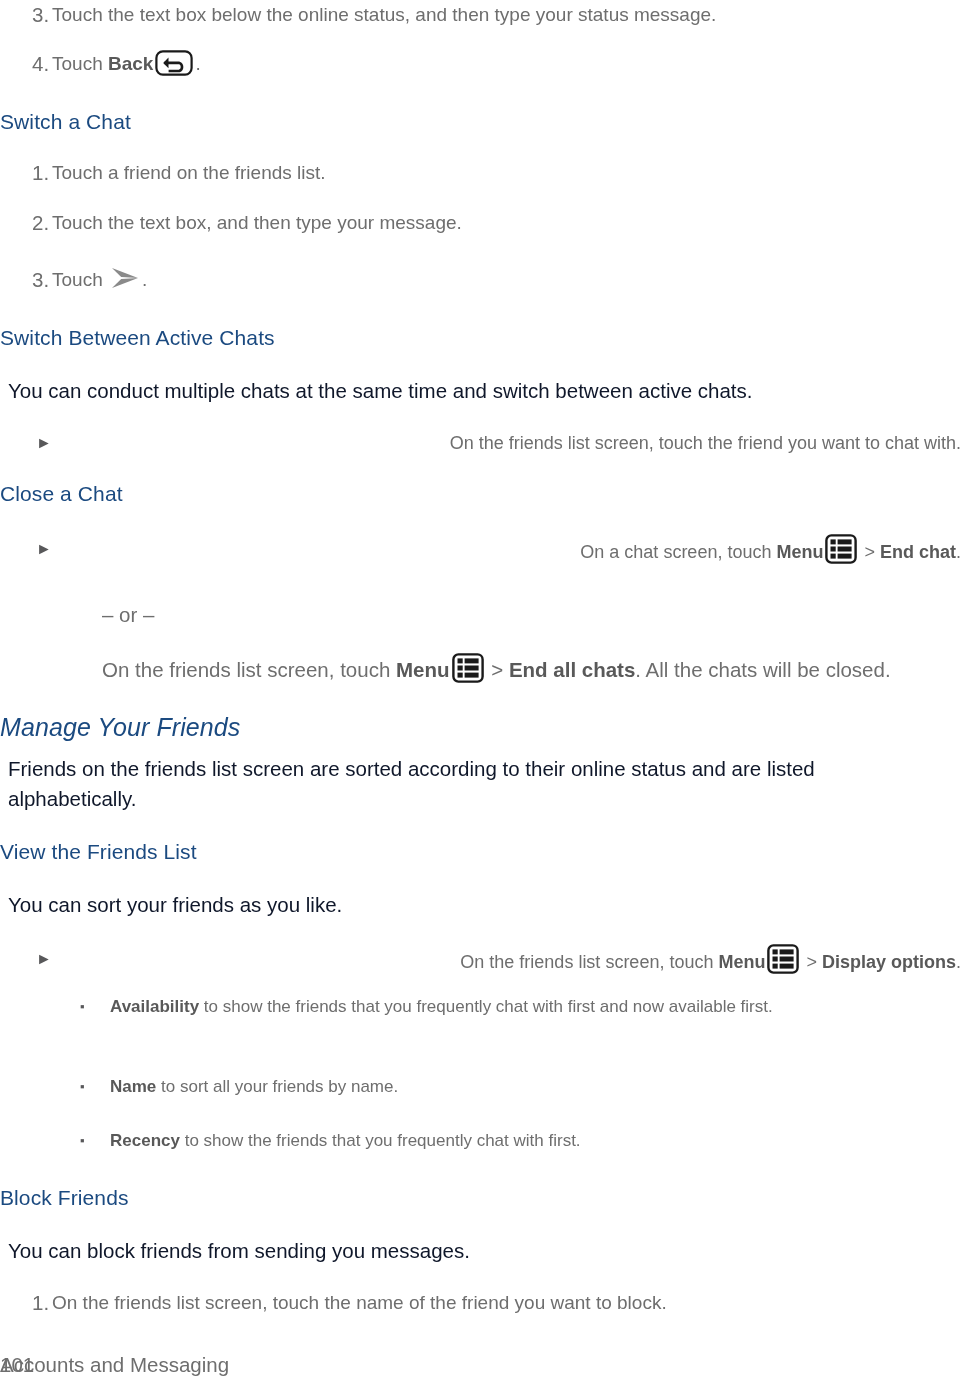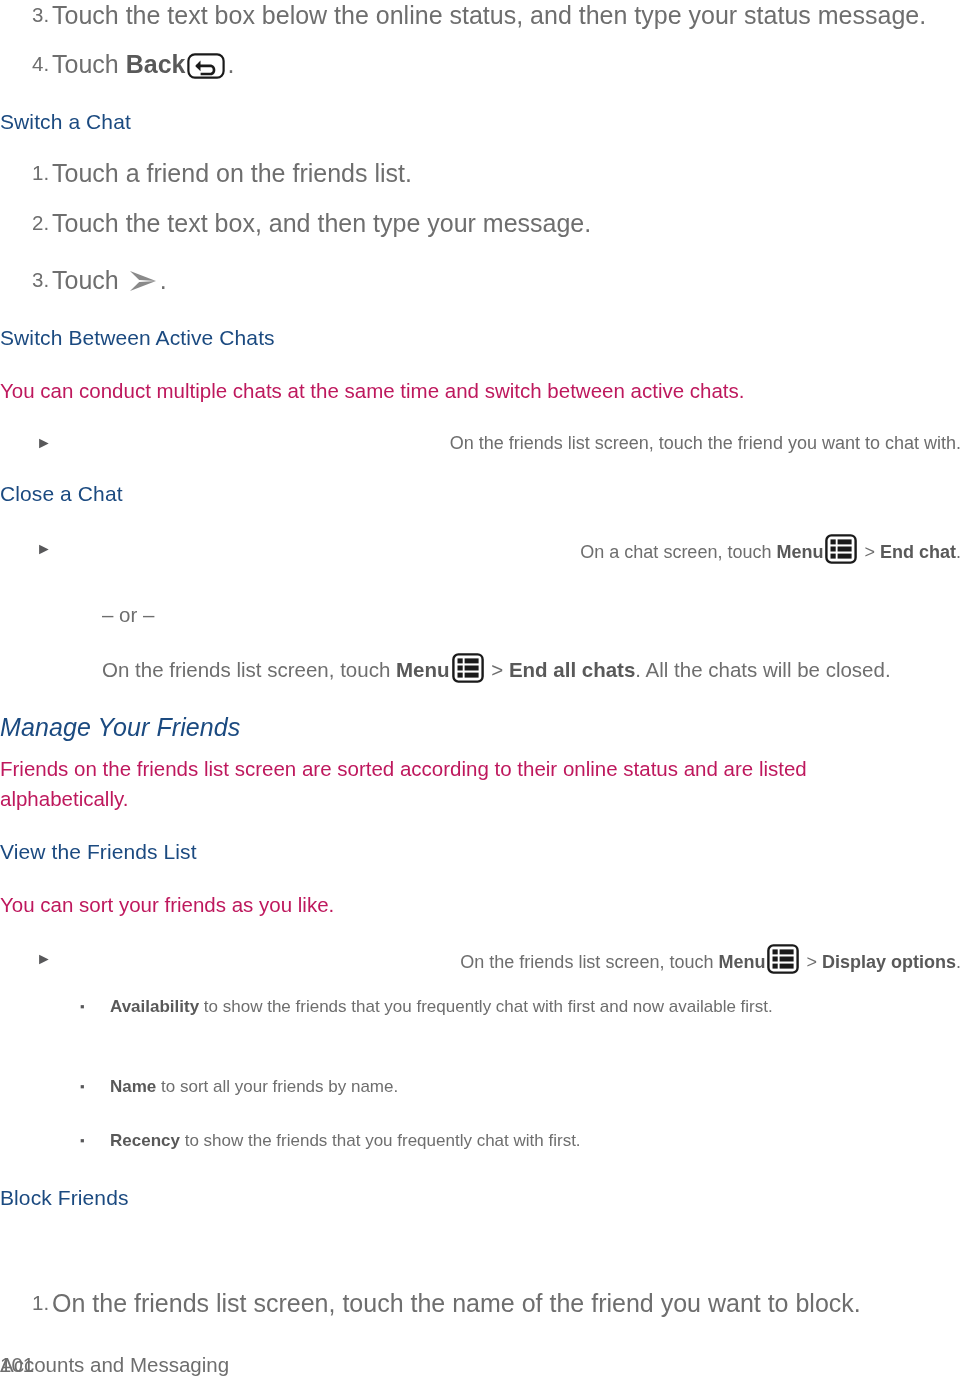--- a/index.html
+++ b/index.html
@@ -58,21 +58,21 @@
     flex: 0 0 52px;
     text-align: left;
     padding-left: 32px;
     box-sizing: border-box;
     font-size: 20.5px;
     line-height: 30px;
     color: #6e6e6e;
   }
   .num-body {
     flex: 1 1 auto;
-    font-size: 25px;
+    font-size: 19px;
     line-height: 30px;
     color: #6e6e6e;
   }
 
   .arrow-item {
     display: flex;
     align-items: flex-start;
   }
   .arrow-marker {
     width: 70px;
@@ -116,22 +116,22 @@
     padding-left: 70px;
     font-size: 20.5px;
     line-height: 30px;
     color: #6e6e6e;
     margin-left: 32px;
   }
 
   .para {
     font-size: 20.5px;
     line-height: 30px;
-    color: #be185d;
-    padding-left: 0px;
+    color: #0f172a;
+    padding-left: 8px;
     max-width: 940px;
   }
 
   
   .icon-inline {
     display: inline-block;
     vertical-align: -6px;
     margin: 0 2px;
   }
   .icon-back { width: 38px; height: 26px; }
@@ -285,20 +285,21 @@
 
   <div class="row sq-item" style="top: 1126px;">
     <div class="sq-marker">▪</div>
     <div class="sq-body">
       <span class="bold">Recency</span><span> to show the friends that you frequently chat with first.</span>
     </div>
   </div>
 
   <div class="row h3" style="top: 1184px;">Block Friends</div>
 
+  <div class="row para" style="top: 1236px;">You can block friends from sending you messages.</div>
 
   <div class="row num-item" style="top: 1288px;">
     <div class="num-marker">1.</div>
     <div class="num-body">On the friends list screen, touch the name of the friend you want to block.</div>
   </div>
 
   <div class="footer">
     <div class="footer-left">Accounts and Messaging</div>
     <div class="footer-page">101</div>
   </div>

